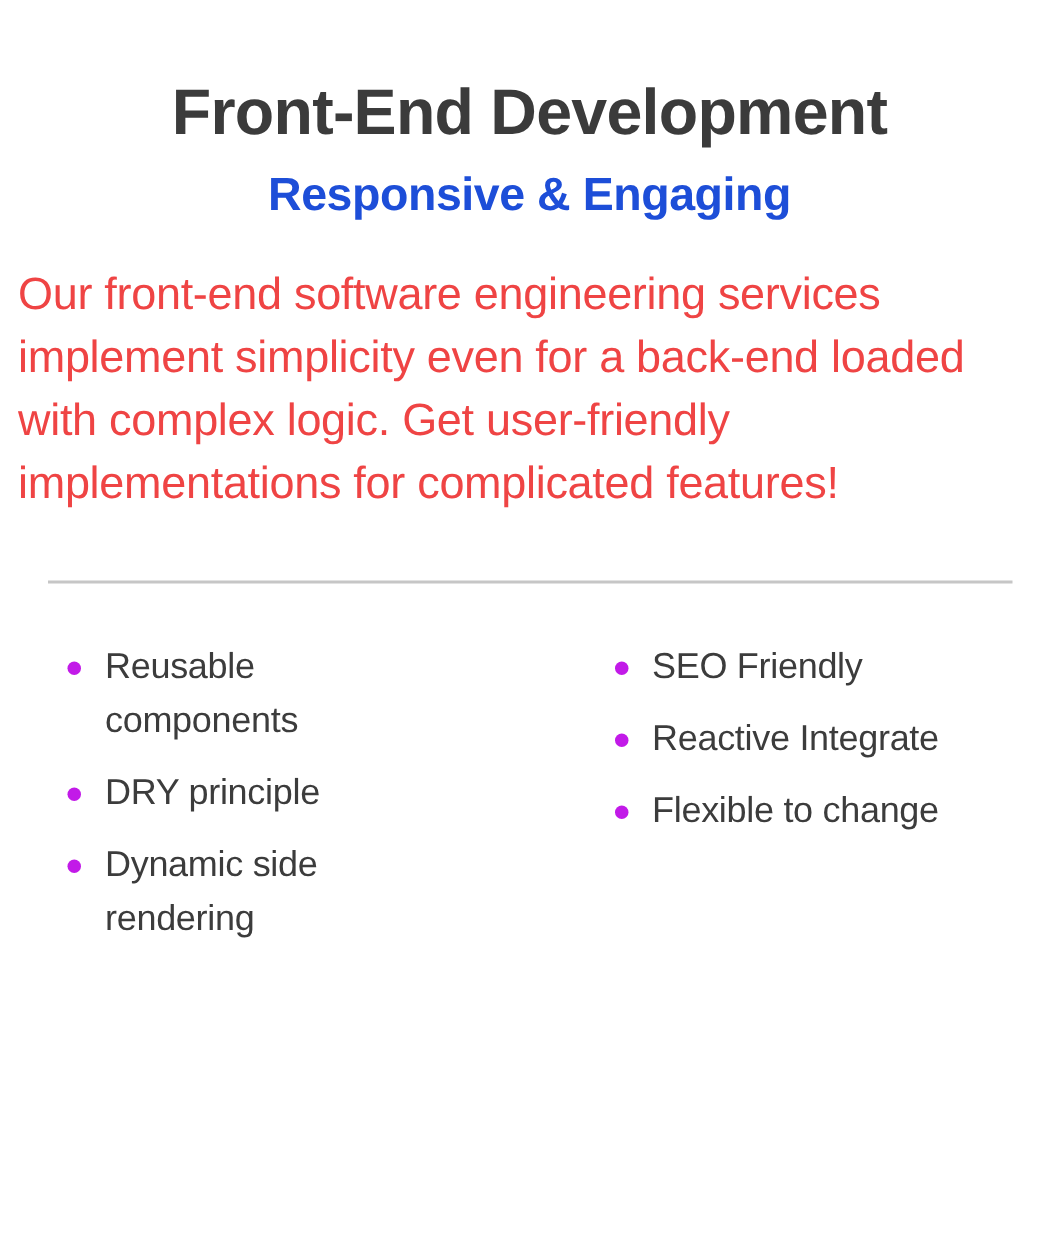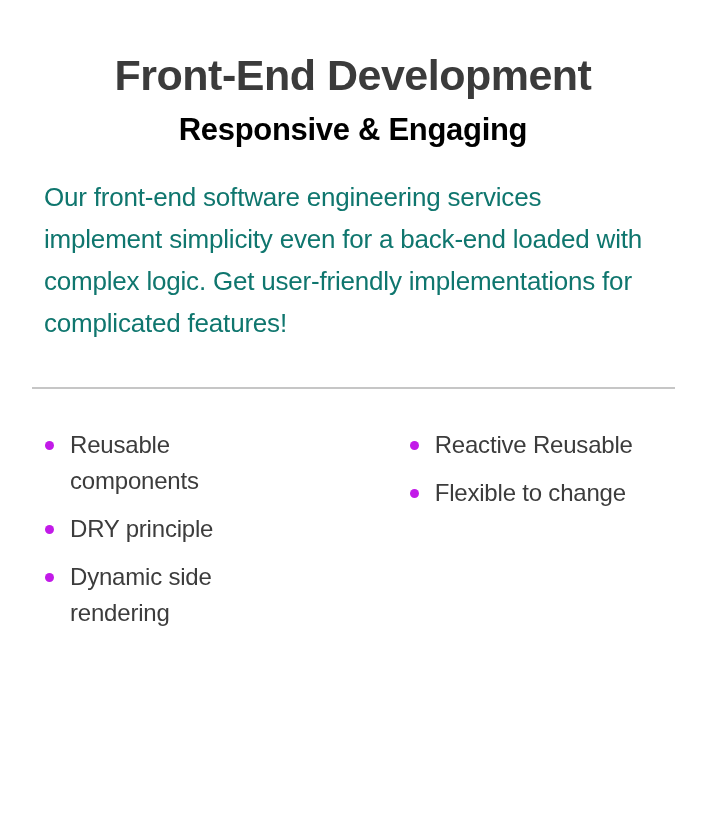--- a/index.html
+++ b/index.html
@@ -37,31 +37,31 @@
     color: #3b3b3b;
     font-family: "Liberation Sans", sans-serif;
   }
 
   .page-subtitle {
     margin: 8px 0 0 0;
     font-size: 31px;
     line-height: 40px;
     font-weight: bold;
     letter-spacing: -0.3px;
-    color: #000000;
+    color: #1d4ed8;
     font-family: "Liberation Sans", sans-serif;
   }
 
   
   .intro {
     margin: 0;
-    padding: 26px 56px 0 44px;
-    font-size: 26px;
+    padding: 26px 56px 0 12px;
+    font-size: 30px;
     line-height: 42px;
-    color: #0f766e;
+    color: #ef4444;
     font-weight: normal;
     letter-spacing: -0.2px;
   }
 
   
   .divider {
     margin: 43px 31px 0 32px;
     height: 2px;
     background: #c6c6c6;
     border: 0;
@@ -154,21 +154,25 @@
           <span class="bullet-dot"></span>
           <span>Dynamic side rendering</span>
         </li>
       </ul>
     </div>
 
     <div class="feature-col right">
       <ul class="feature-list">
         <li class="feature-item">
           <span class="bullet-dot"></span>
-          <span>Reactive Reusable</span>
+          <span>SEO Friendly</span>
+        </li>
+        <li class="feature-item">
+          <span class="bullet-dot"></span>
+          <span>Reactive Integrate</span>
         </li>
         <li class="feature-item">
           <span class="bullet-dot"></span>
           <span>Flexible to change</span>
         </li>
       </ul>
     </div>
 
   </div>
 

